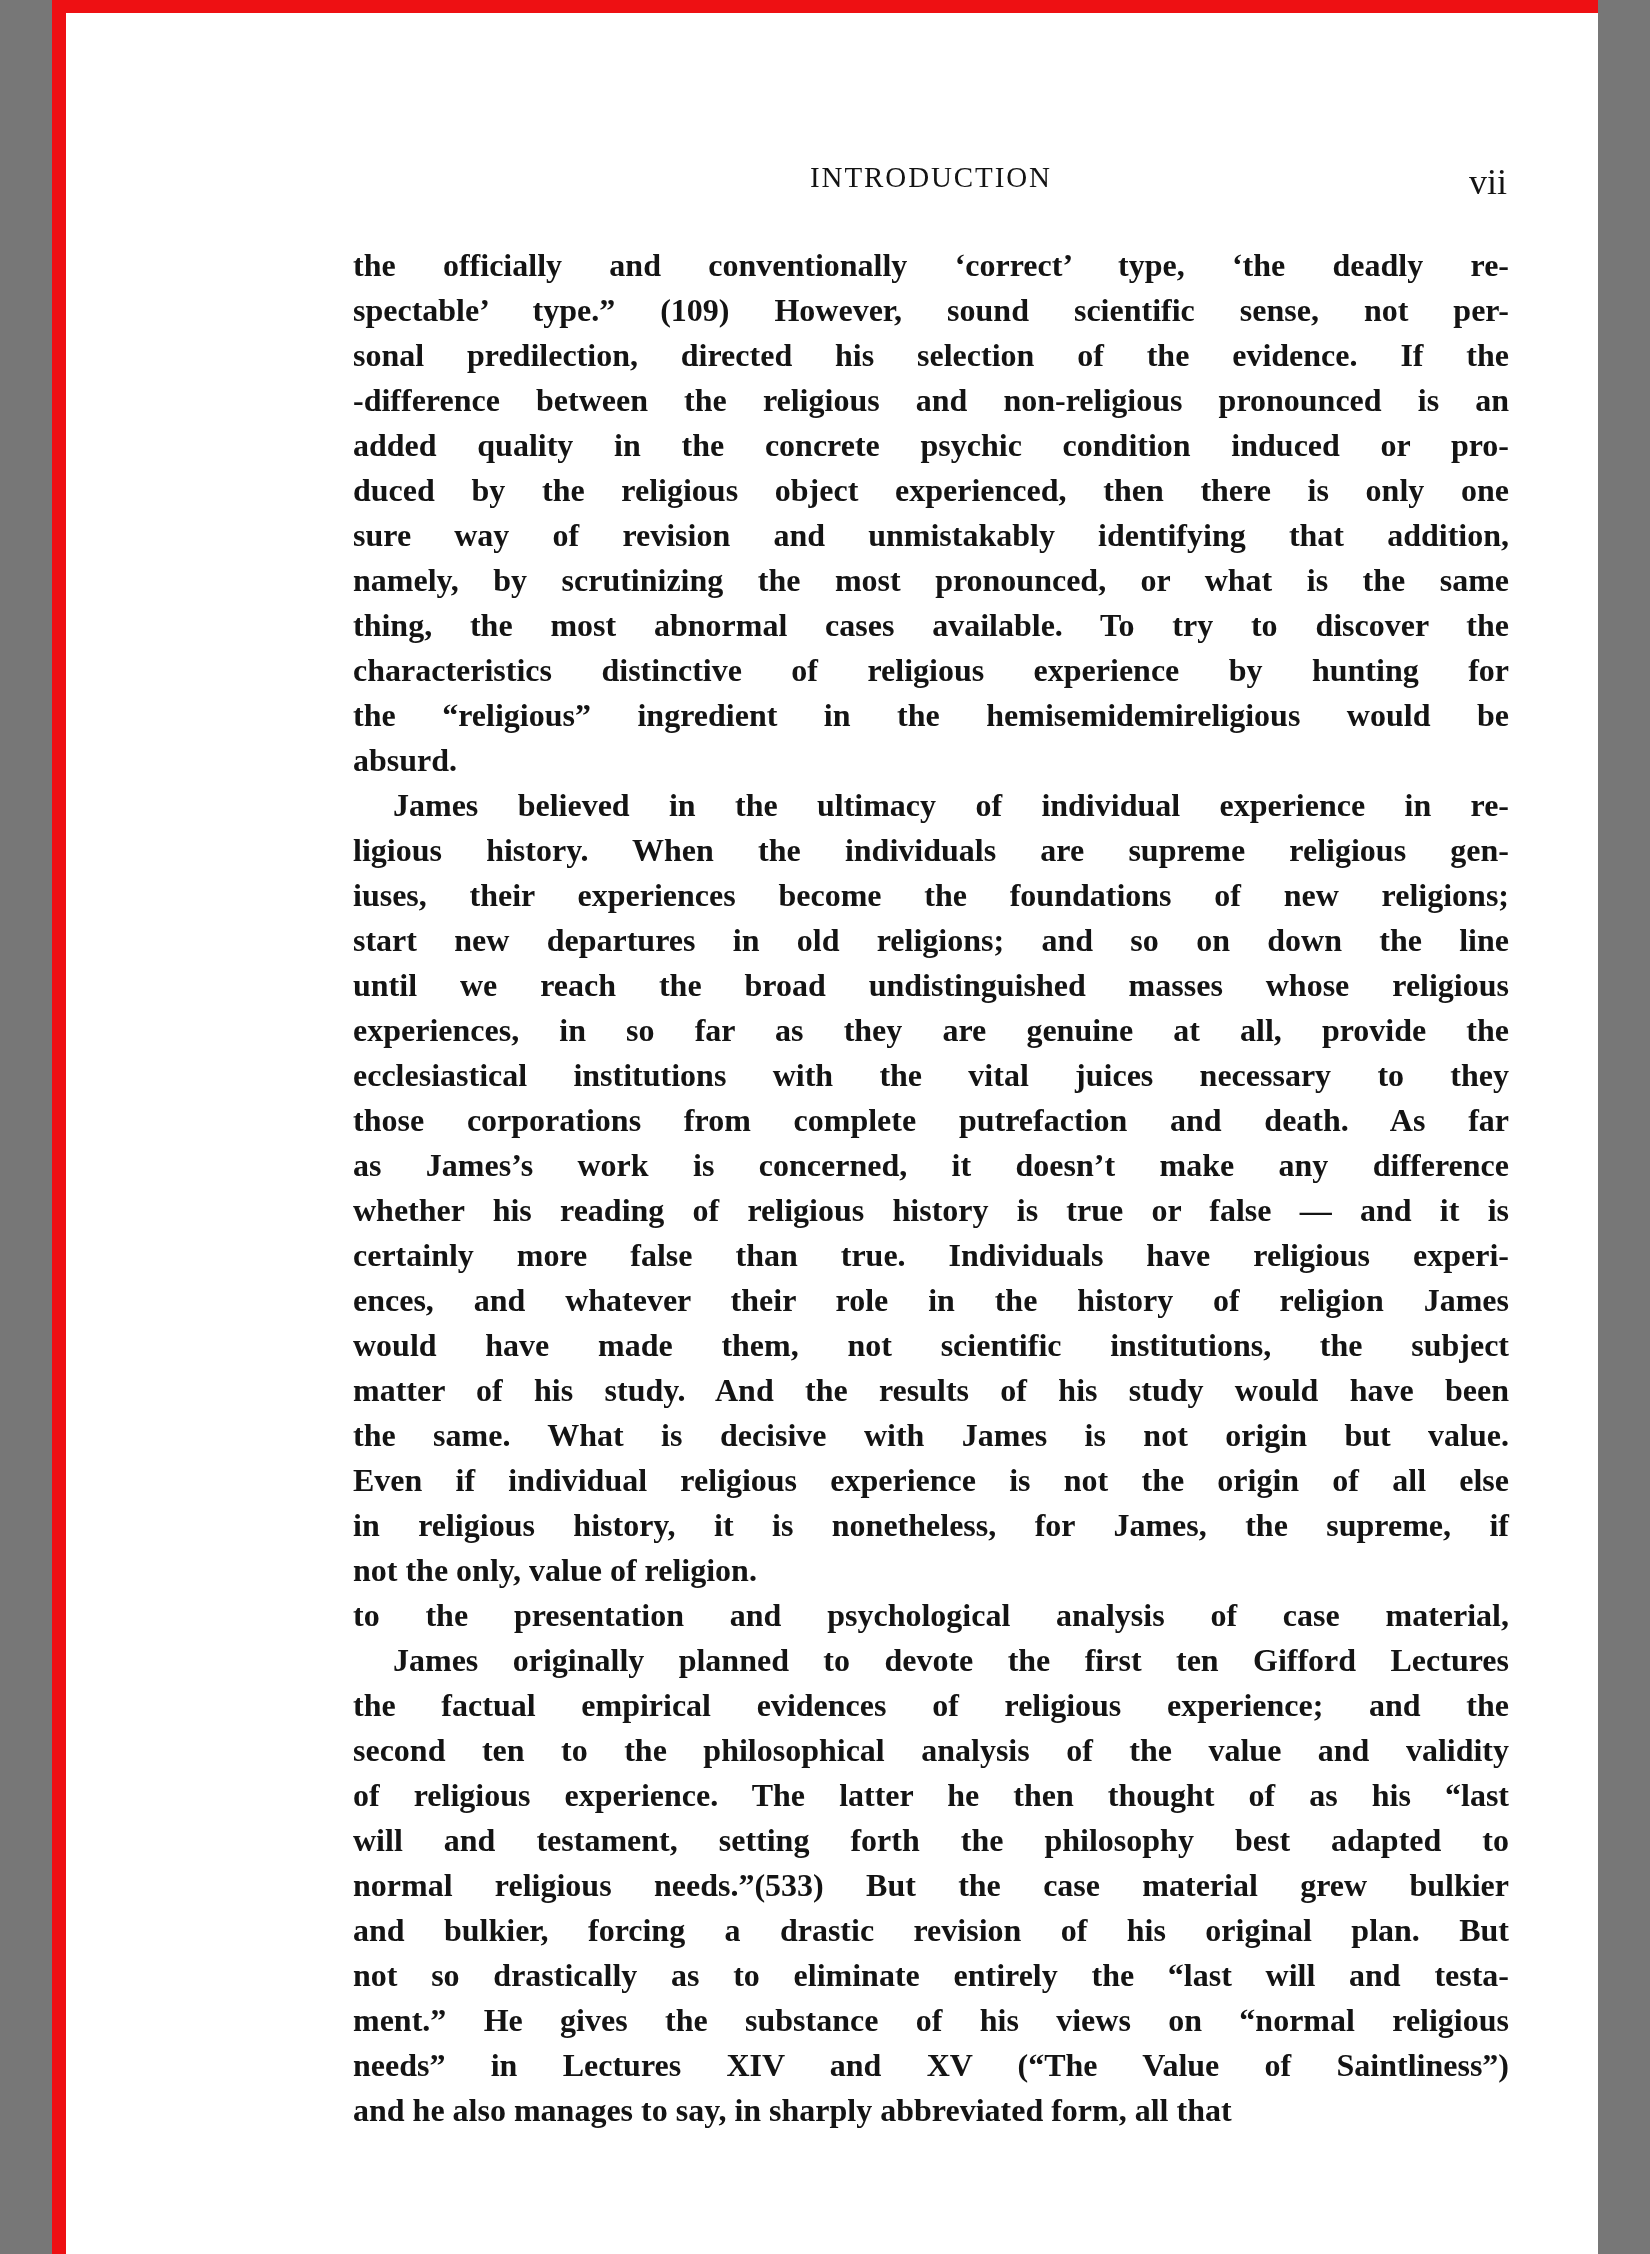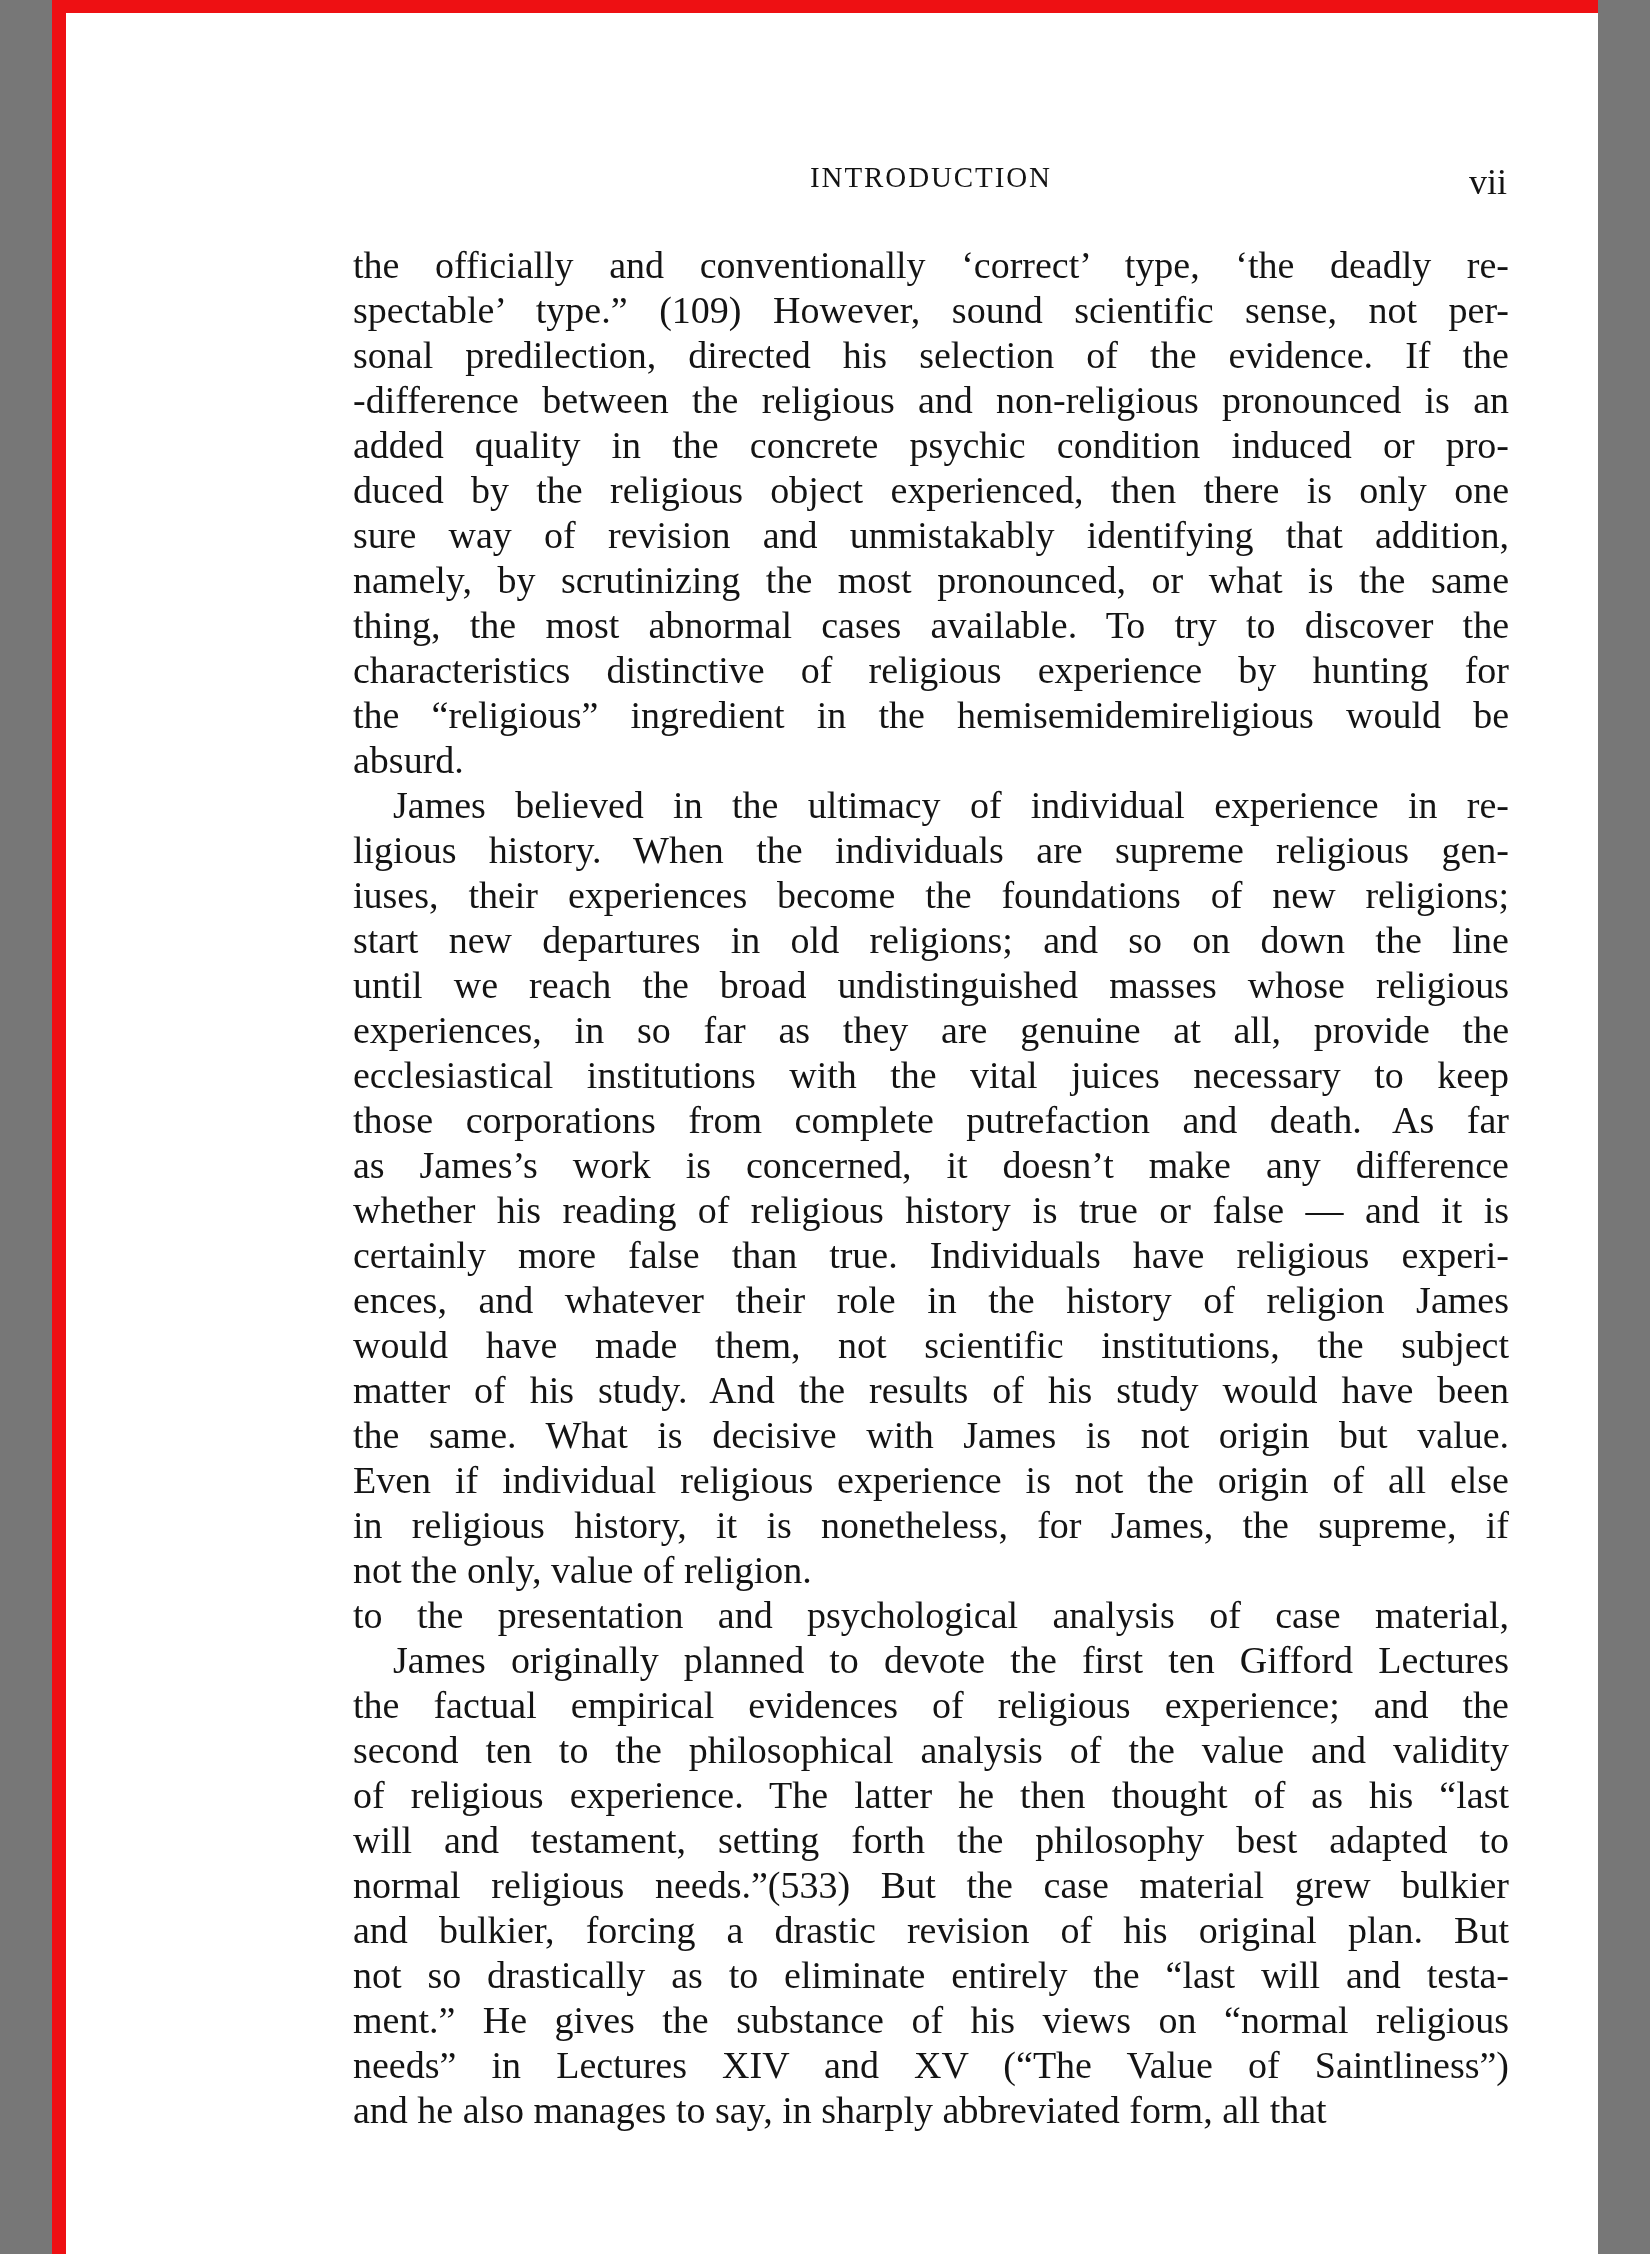--- a/index.html
+++ b/index.html
@@ -53,24 +53,25 @@
   .page-number {
     position: absolute;
     right: 1.9px;
     top: 0;
     font-size: 36px;
   }
   .body-text {
     width: 100%;
   }
   .line {
-    font-size: 38px;
+    font-size: 32px;
     line-height: 45px;
     text-align: justify;
     text-align-last: justify;
+    font-weight: bold;
     -moz-text-align-last: justify;
   }
   .line.last {
     text-align-last: left;
     -moz-text-align-last: left;
   }
   .line.indent {
     text-indent: 40px;
   }
 </style>
@@ -102,21 +103,21 @@
           <div class="line">the “religious” ingredient in the hemisemidemireligious would be</div>
           <div class="line last">absurd.</div>
         </div>
         <div>
           <div class="line indent">James believed in the ultimacy of individual experience in re-</div>
           <div class="line">ligious history. When the individuals are supreme religious gen-</div>
           <div class="line">iuses, their experiences become the foundations of new religions;</div>
           <div class="line">start new departures in old religions; and so on down the line</div>
           <div class="line">until we reach the broad undistinguished masses whose religious</div>
           <div class="line">experiences, in so far as they are genuine at all, provide the</div>
-          <div class="line">ecclesiastical institutions with the vital juices necessary to keep</div>
+          <div class="line">ecclesiastical institutions with the vital juices necessary to they</div>
           <div class="line">those corporations from complete putrefaction and death. As far</div>
           <div class="line">as James’s work is concerned, it doesn’t make any difference</div>
           <div class="line">whether his reading of religious history is true or false — and it is</div>
           <div class="line">certainly more false than true. Individuals have religious experi-</div>
           <div class="line">ences, and whatever their role in the history of religion James</div>
           <div class="line">would have made them, not scientific institutions, the subject</div>
           <div class="line">matter of his study. And the results of his study would have been</div>
           <div class="line">the same. What is decisive with James is not origin but value.</div>
           <div class="line">Even if individual religious experience is not the origin of all else</div>
           <div class="line">in religious history, it is nonetheless, for James, the supreme, if</div>

